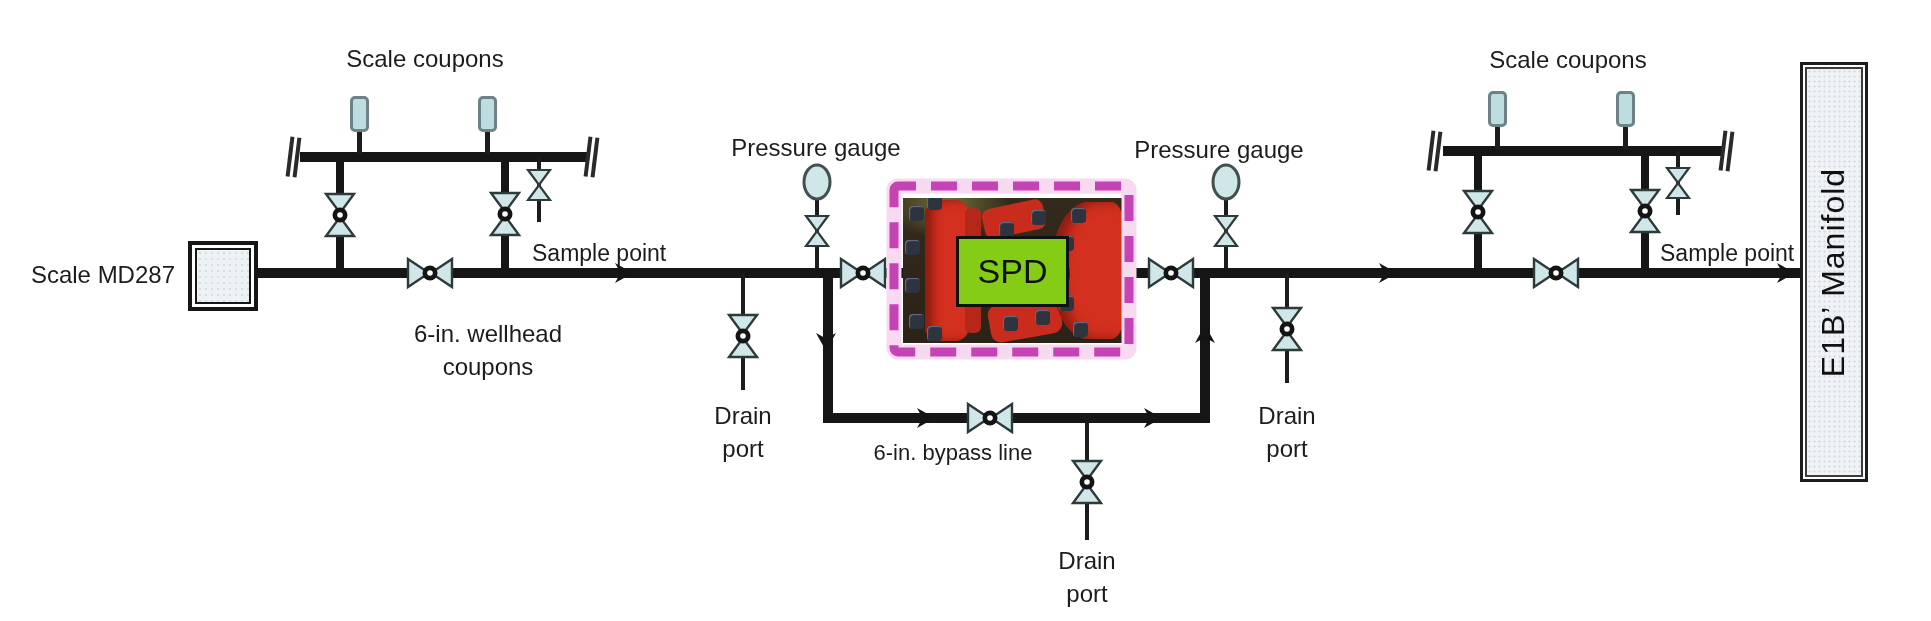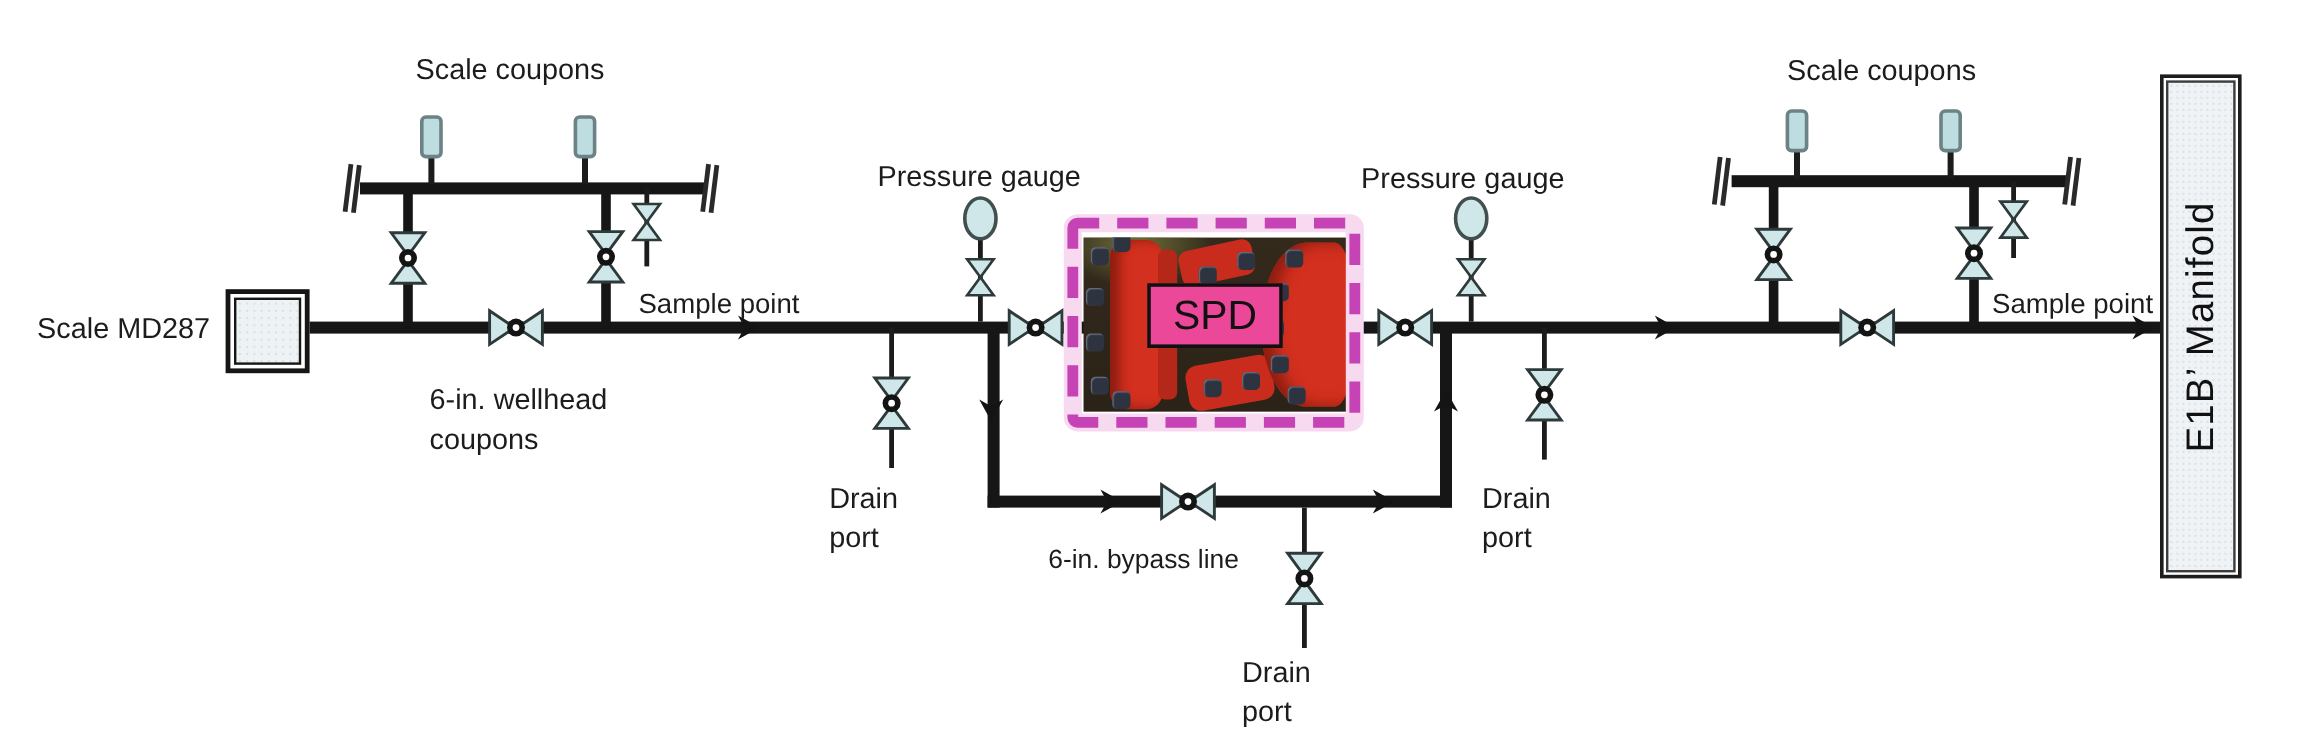--- a/index.html
+++ b/index.html
@@ -7,22 +7,22 @@
     position:relative;width:1931px;height:621px;background:#ffffff;overflow:hidden;
     font-family:"Liberation Sans","DejaVu Sans",sans-serif;color:#1c1c1c;
   }
   
   .pipe{position:absolute;background:#161616;}
   .pipe-thin{position:absolute;background:#1c1c1c;}
   
   .lbl{position:absolute;color:#1c1c1c;white-space:nowrap;}
   .lbl-big{font-size:24px;line-height:33px;}
   .lbl-small{font-size:23px;line-height:25px;}
-  .lbl-bypass{font-size:22px;line-height:24px;margin-top:13px;}
-  .center{white-space:normal;}
+  .lbl-bypass{font-size:22px;line-height:24px;}
+  .center{text-align:center;white-space:normal;}
   
   .well-box{position:absolute;left:188px;top:241px;width:70px;height:70px;
     border:4px solid #161616;background:#ffffff;box-sizing:border-box;}
   .well-box-inner{position:absolute;left:3px;top:3px;right:3px;bottom:3px;
     border:2px solid #161616;background:#edf2f4;
     background-image:radial-gradient(#d7dee3 1px, transparent 1.2px);background-size:6px 6px;}
   
   .manifold{position:absolute;left:1800px;top:62px;width:68px;height:420px;
     border:3px solid #1d1d1d;background:#ffffff;box-sizing:border-box;
     display:flex;align-items:center;justify-content:center;}
@@ -33,22 +33,22 @@
     font-size:32px;letter-spacing:1px;color:#111;}
   
   .cap{position:absolute;width:14px;height:40px;transform:rotate(7deg);}
   .cap::before,.cap::after{content:"";position:absolute;top:0;width:3.5px;height:40px;background:#2a2a2a;}
   .cap::before{left:2px;}
   .cap::after{left:9px;}
   
   .coupon{position:absolute;width:19px;height:36px;background:#bedde1;
     border:3px solid #6d8285;border-radius:5px;box-sizing:border-box;}
   
-  .spd-box{position:absolute;left:956px;top:236px;width:113px;height:54px;
-    background:#ec4899;border:3px solid #111;box-sizing:border-box;
+  .spd-box{position:absolute;left:956px;top:236px;width:113px;height:71px;
+    background:#84cc16;border:3px solid #111;box-sizing:border-box;
     display:flex;align-items:center;justify-content:center;font-size:34px;color:#111;}
   
   .photo{position:absolute;left:903px;top:198px;width:219px;height:145px;overflow:hidden;
     background:#3f3322;
     background-image:radial-gradient(ellipse 90px 50px at 20% 4%, #6f7038 0%, rgba(111,112,56,0) 70%),
                      linear-gradient(rgba(0,0,0,0.18), rgba(0,0,0,0.32));}
   .red{position:absolute;background:#d4301f;}
   .bolt{position:absolute;width:15px;height:15px;background:#2e3340;border-radius:4px;
     box-shadow:inset 1px 1px 1px #6a7184;}
   svg.icon{position:absolute;overflow:visible;}

